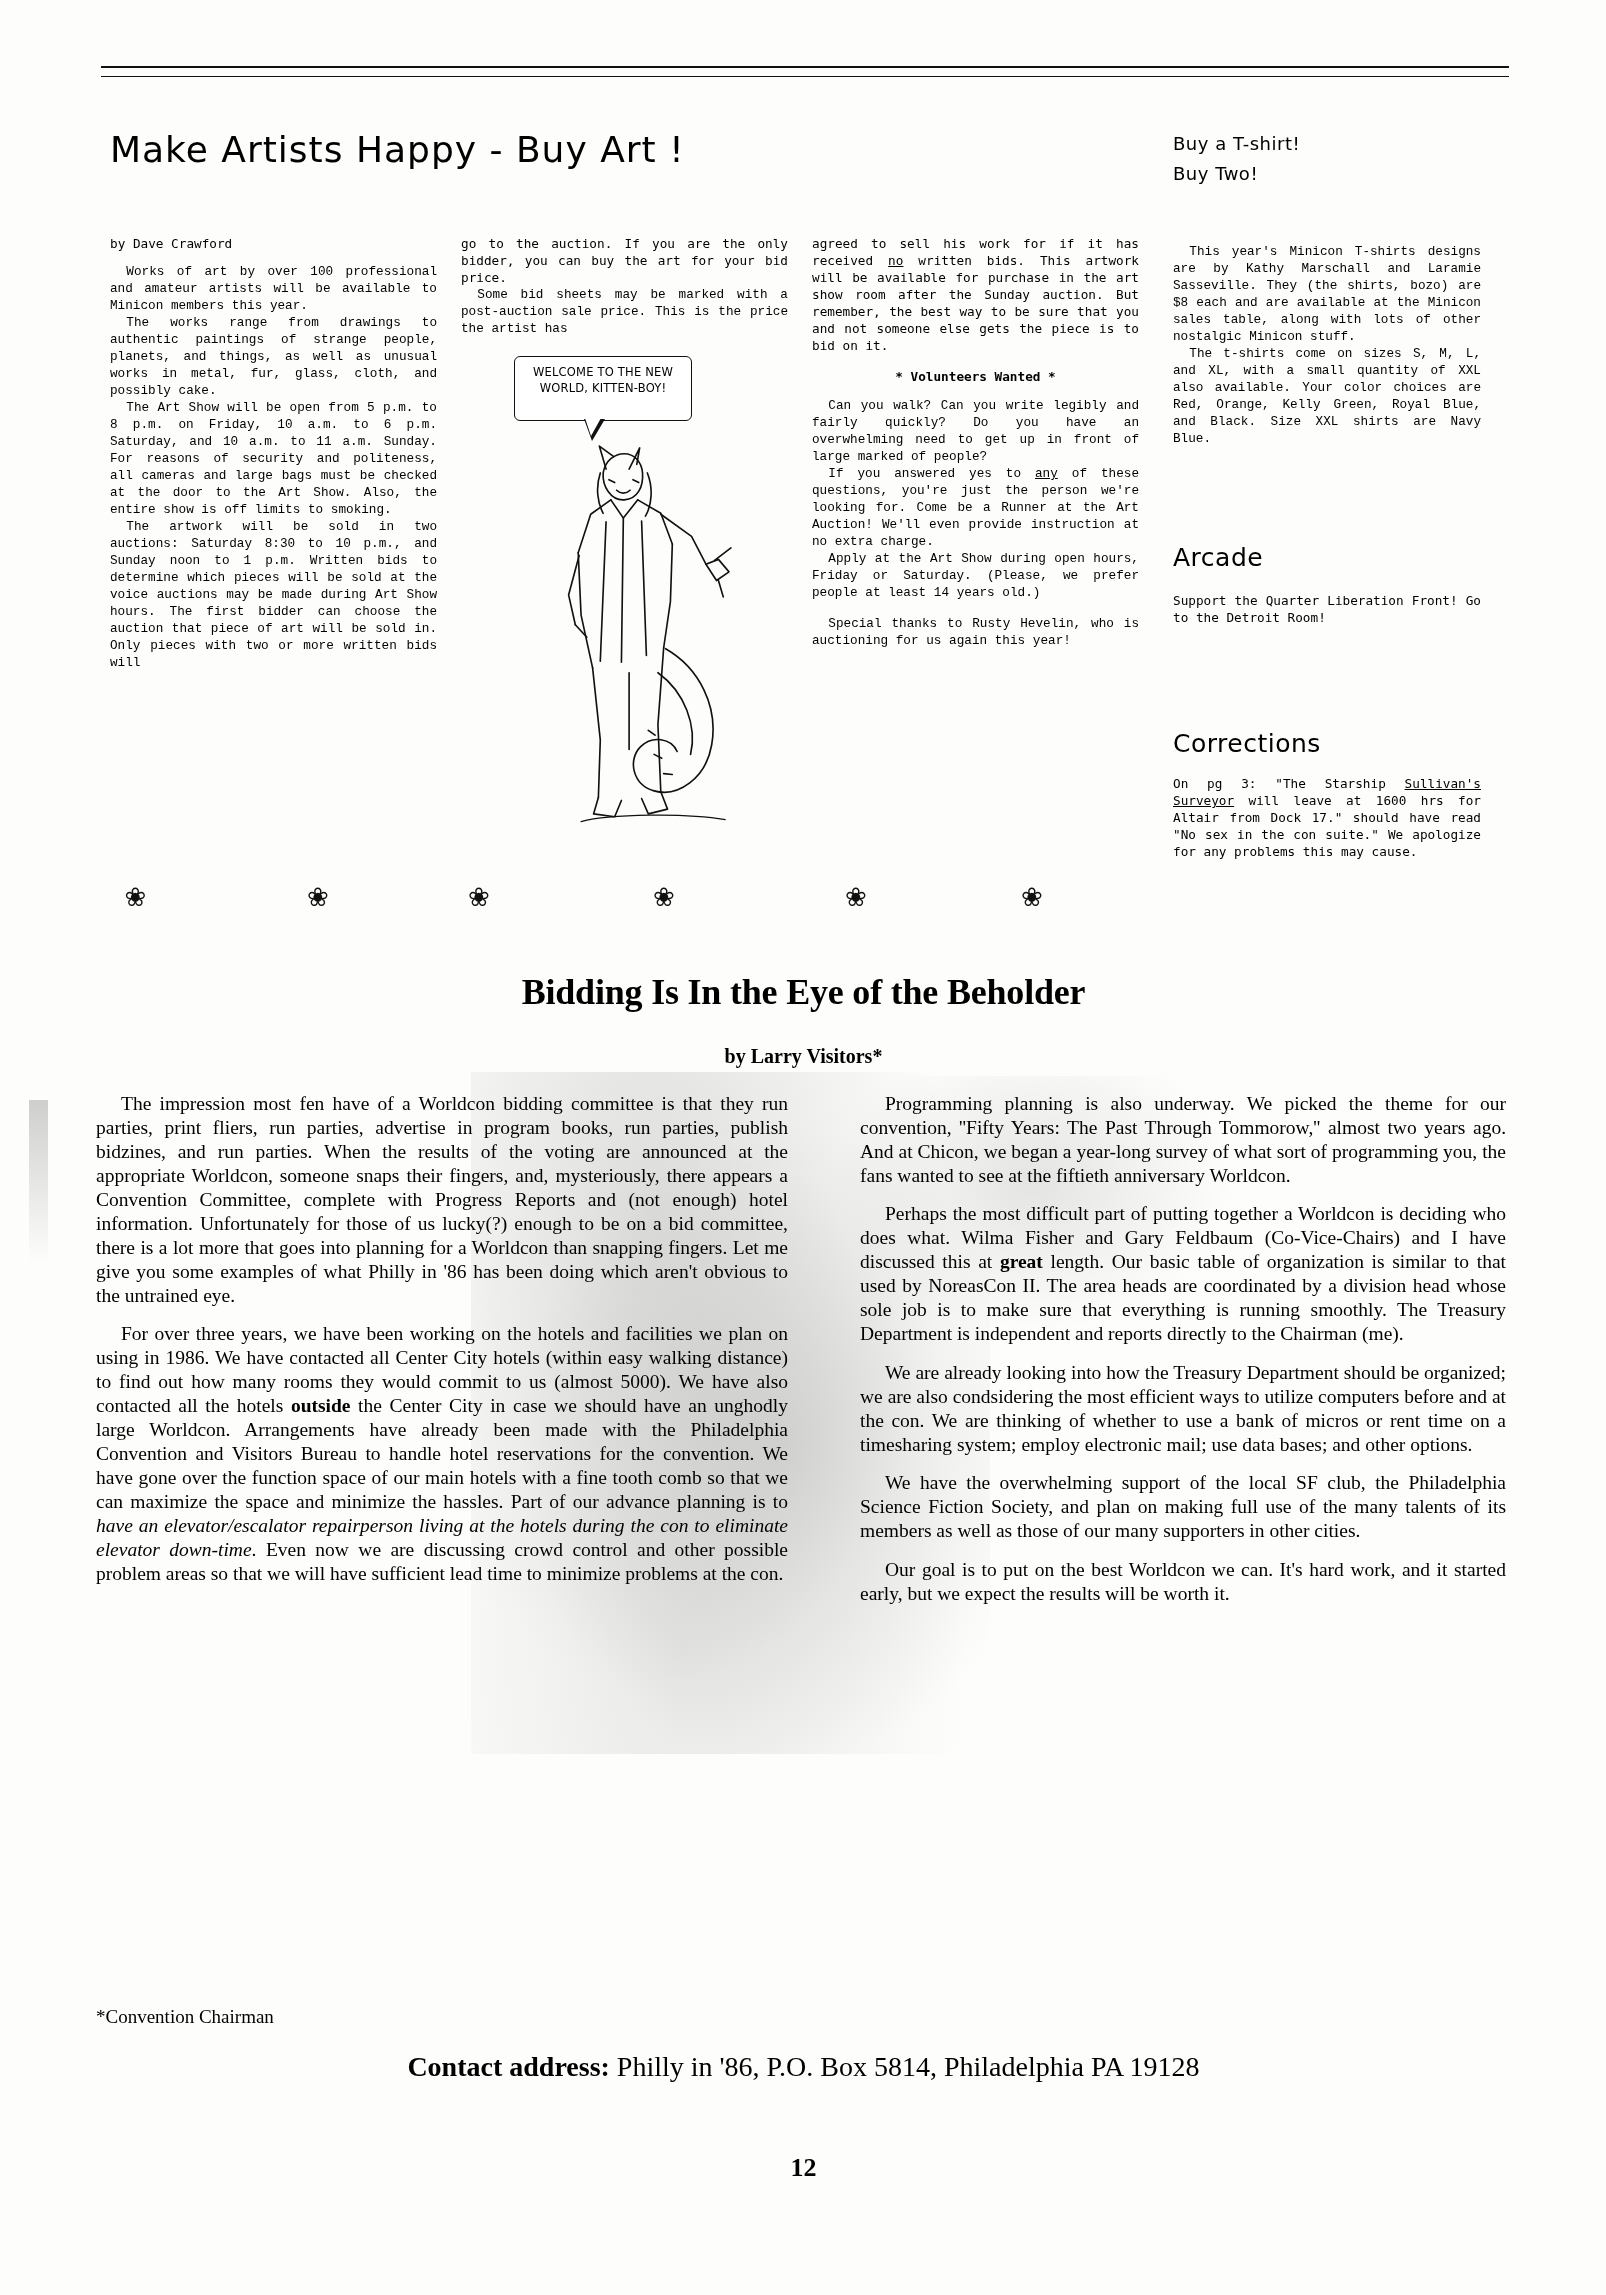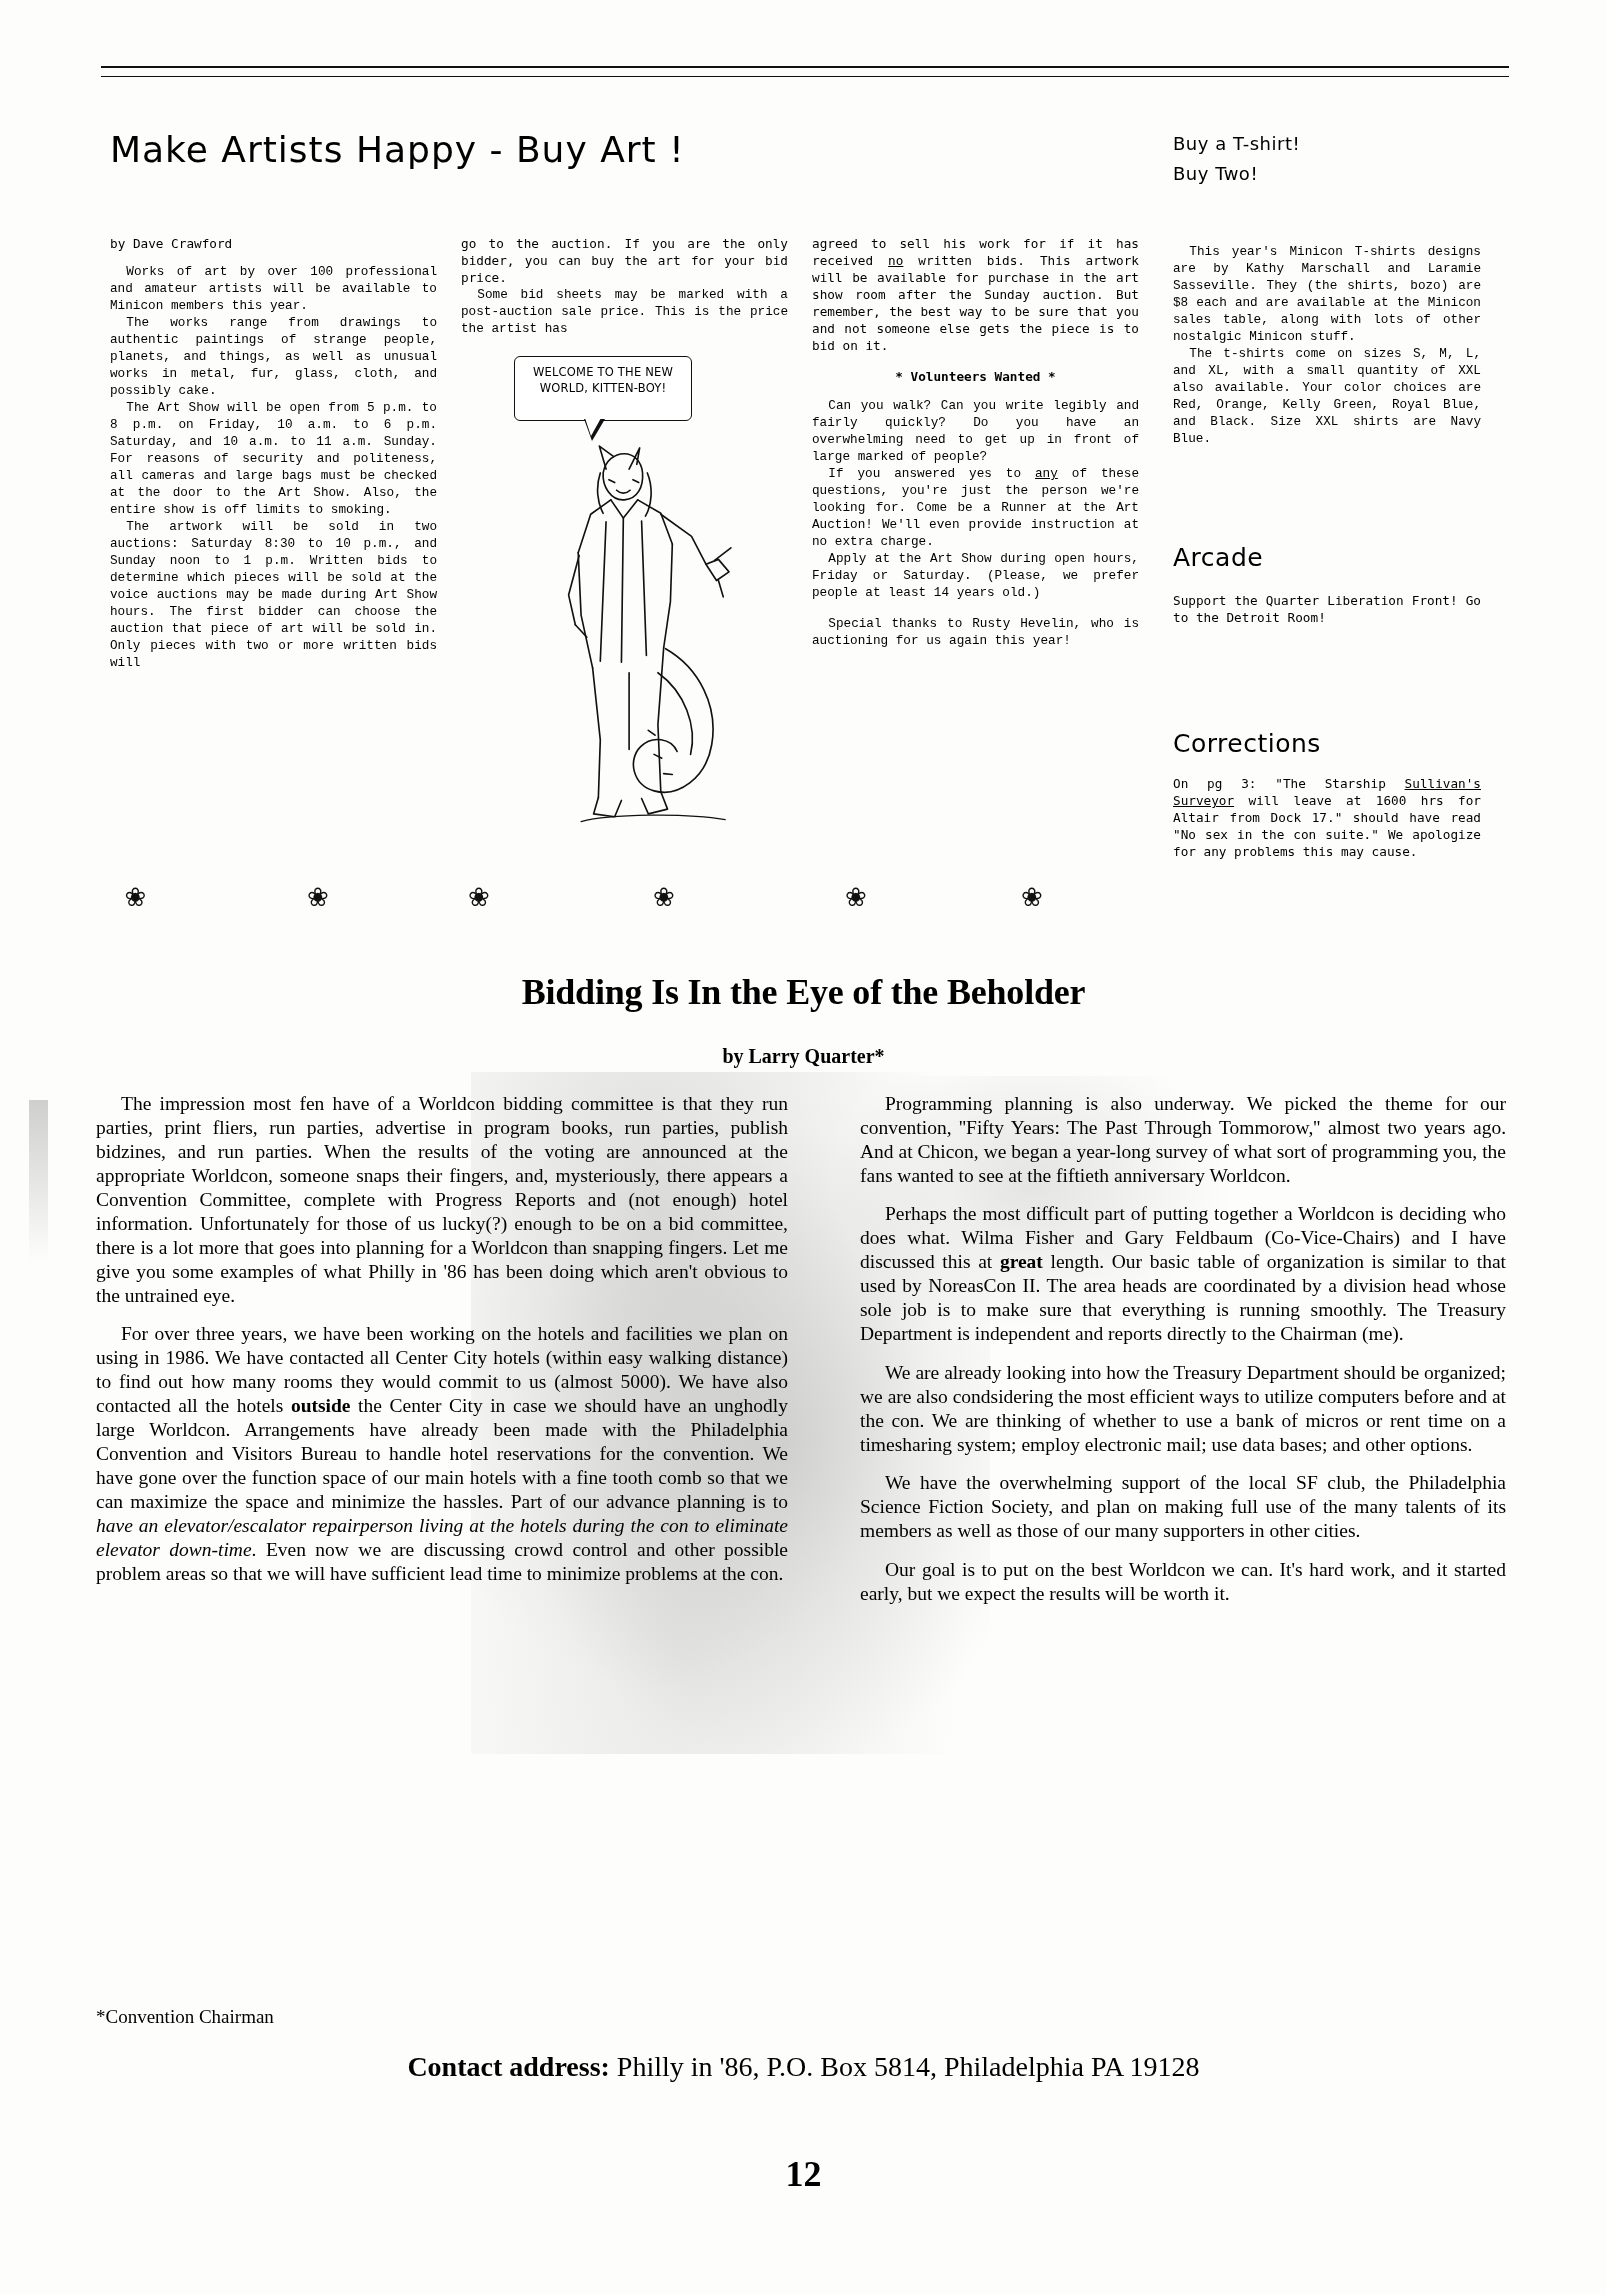--- a/index.html
+++ b/index.html
@@ -220,21 +220,21 @@
     font-family: "Liberation Serif", serif;
     font-size: 28px;
   }
   .pageno {
     position: absolute;
     left: 0; top: 2153px;
     width: 1607px;
     text-align: center;
     font-family: "Liberation Serif", serif;
     font-weight: bold;
-    font-size: 36px;
+    font-size: 26px;
   }
 
   
   .smudge {
     position: absolute;
     left: 471px; top: 1072px;
     width: 519px; height: 682px;
     background:
       radial-gradient(ellipse at 35% 20%, rgba(150,150,150,0.30), rgba(255,255,255,0) 62%),
       radial-gradient(ellipse at 60% 55%, rgba(130,130,130,0.26), rgba(255,255,255,0) 60%),
@@ -363,21 +363,21 @@
     <span class="ding" style="left:543px">❀</span>
     <span class="ding" style="left:735px">❀</span>
     <span class="ding" style="left:911px">❀</span>
   </div>
 
   <div class="smudge"></div>
   <div class="smudge2"></div>
   <div class="edge-marks"></div>
 
   <div class="feature-title">Bidding Is In the Eye of the Beholder</div>
-  <div class="feature-byline">by Larry Quarter*</div>
+  <div class="feature-byline">by Larry Visitors*</div>
 
   <div class="fcol-left serif-col">
     <p>The impression most fen have of a Worldcon bidding committee is that they run parties, print fliers, run parties, advertise in program books, run parties, publish bidzines, and run parties. When the results of the voting are announced at the appropriate Worldcon, someone snaps their fingers, and, mysteriously, there appears a Convention Committee, complete with Progress Reports and (not enough) hotel information. Unfortunately for those of us lucky(?) enough to be on a bid committee, there is a lot more that goes into planning for a Worldcon than snapping fingers. Let me give you some examples of what Philly in '86 has been doing which aren't obvious to the untrained eye.</p>
     <p><span>For over three years, we have been working on the hotels and facilities we plan on using in 1986. We have contacted all Center City hotels (within easy walking distance) to find out how many rooms they would commit to us (almost 5000). We have also contacted all the hotels </span><span class="b">outside</span><span> the Center City in case we should have an unghodly large Worldcon. Arrangements have already been made with the Philadelphia Convention and Visitors Bureau to handle hotel reservations for the convention. We have gone over the function space of our main hotels with a fine tooth comb so that we can maximize the space and minimize the hassles. Part of our advance planning is to </span><span class="it">have an elevator/escalator repairperson living at the hotels during the con to eliminate elevator down-time</span><span>. Even now we are discussing crowd control and other possible problem areas so that we will have sufficient lead time to minimize problems at the con.</span></p>
   </div>
 
   <div class="fcol-right serif-col">
     <p>Programming planning is also underway. We picked the theme for our convention, ''Fifty Years: The Past Through Tommorow,'' almost two years ago. And at Chicon, we began a year-long survey of what sort of programming you, the fans wanted to see at the fiftieth anniversary Worldcon.</p>
     <p><span>Perhaps the most difficult part of putting together a Worldcon is deciding who does what. Wilma Fisher and Gary Feldbaum (Co-Vice-Chairs) and I have discussed this at </span><span class="b">great</span><span> length. Our basic table of organization is similar to that used by NoreasCon II. The area heads are coordinated by a division head whose sole job is to make sure that everything is running smoothly. The Treasury Department is independent and reports directly to the Chairman (me).</span></p>
     <p>We are already looking into how the Treasury Department should be organized; we are also condsidering the most efficient ways to utilize computers before and at the con. We are thinking of whether to use a bank of micros or rent time on a timesharing system; employ electronic mail; use data bases; and other options.</p>

